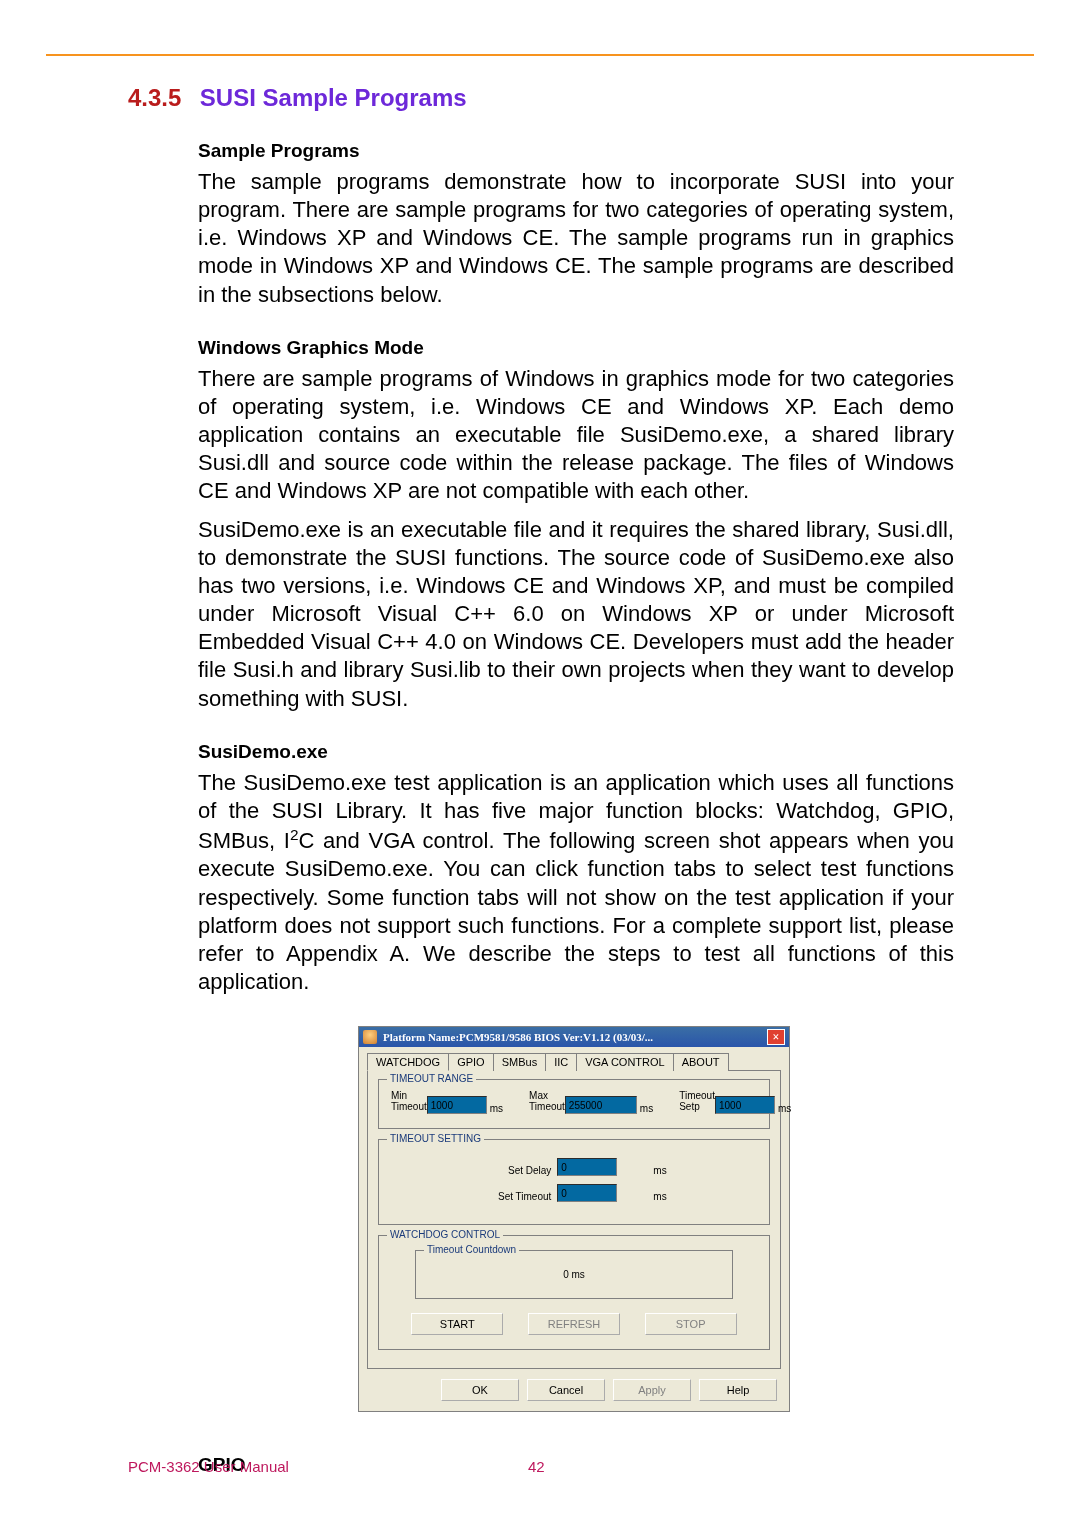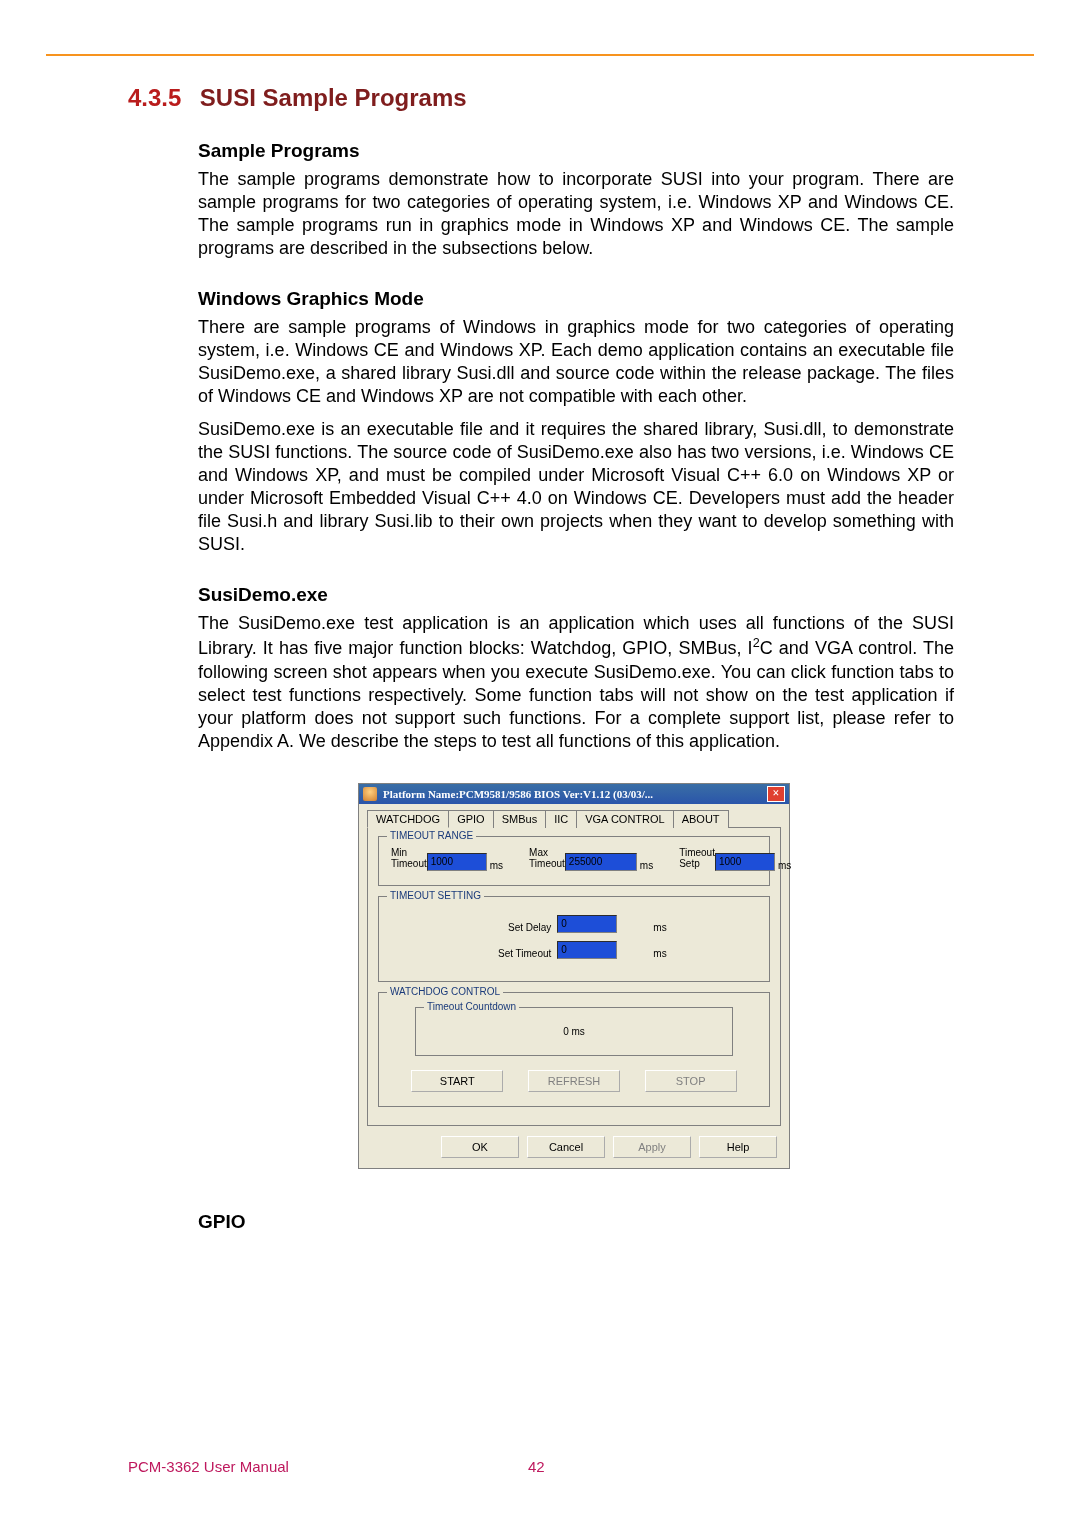--- a/index.html
+++ b/index.html
@@ -25,34 +25,34 @@
   left: 128px;
   width: 826px;
 }
 .section-num {
   color: #b91c1c;
   font-size: 24px;
   font-weight: bold;
   display: inline;
 }
 .section-title {
-  color: #7f1d1d;
+  color: #6d28d9;
   font-size: 24px;
   font-weight: bold;
   display: inline;
   margin-left: 14px;
 }
 .sub-heading {
   font-weight: bold;
   font-size: 19px;
   margin-top: 28px;
   margin-left: 70px;
 }
 .para {
-  font-size: 18px;
+  font-size: 22px;
   margin-top: 6px;
   margin-left: 70px;
   text-align: justify;
   line-height: 1.28;
 }
 .para + .para { margin-top: 10px; }
 .screenshot-box {
   margin-top: 30px;
   margin-left: 230px;
   width: 432px;
@@ -129,21 +129,21 @@
   padding: 0 3px;
   color: #1a3a7a;
   font-size: 10px;
 }
 .timeout-row { display: flex; gap: 26px; }
 .timeout-col { display: flex; flex-direction: row; font-size: 10px; }
 .timeout-col label { margin-bottom: 2px; }
 .inline-input { display: flex; align-items: flex-end; gap: 3px; }
 .inp {
   border: 1px inset #808080;
-  background: #1d4ed8;
+  background: #0369a1;
   width: 60px;
   height: 18px;
   padding: 1px 3px;
   font-size: 10px;
 }
 .inp.wide { width: 72px; }
 .unit { font-size: 10px; }
 .setting-row {
   display: flex;
   align-items: flex-end;

